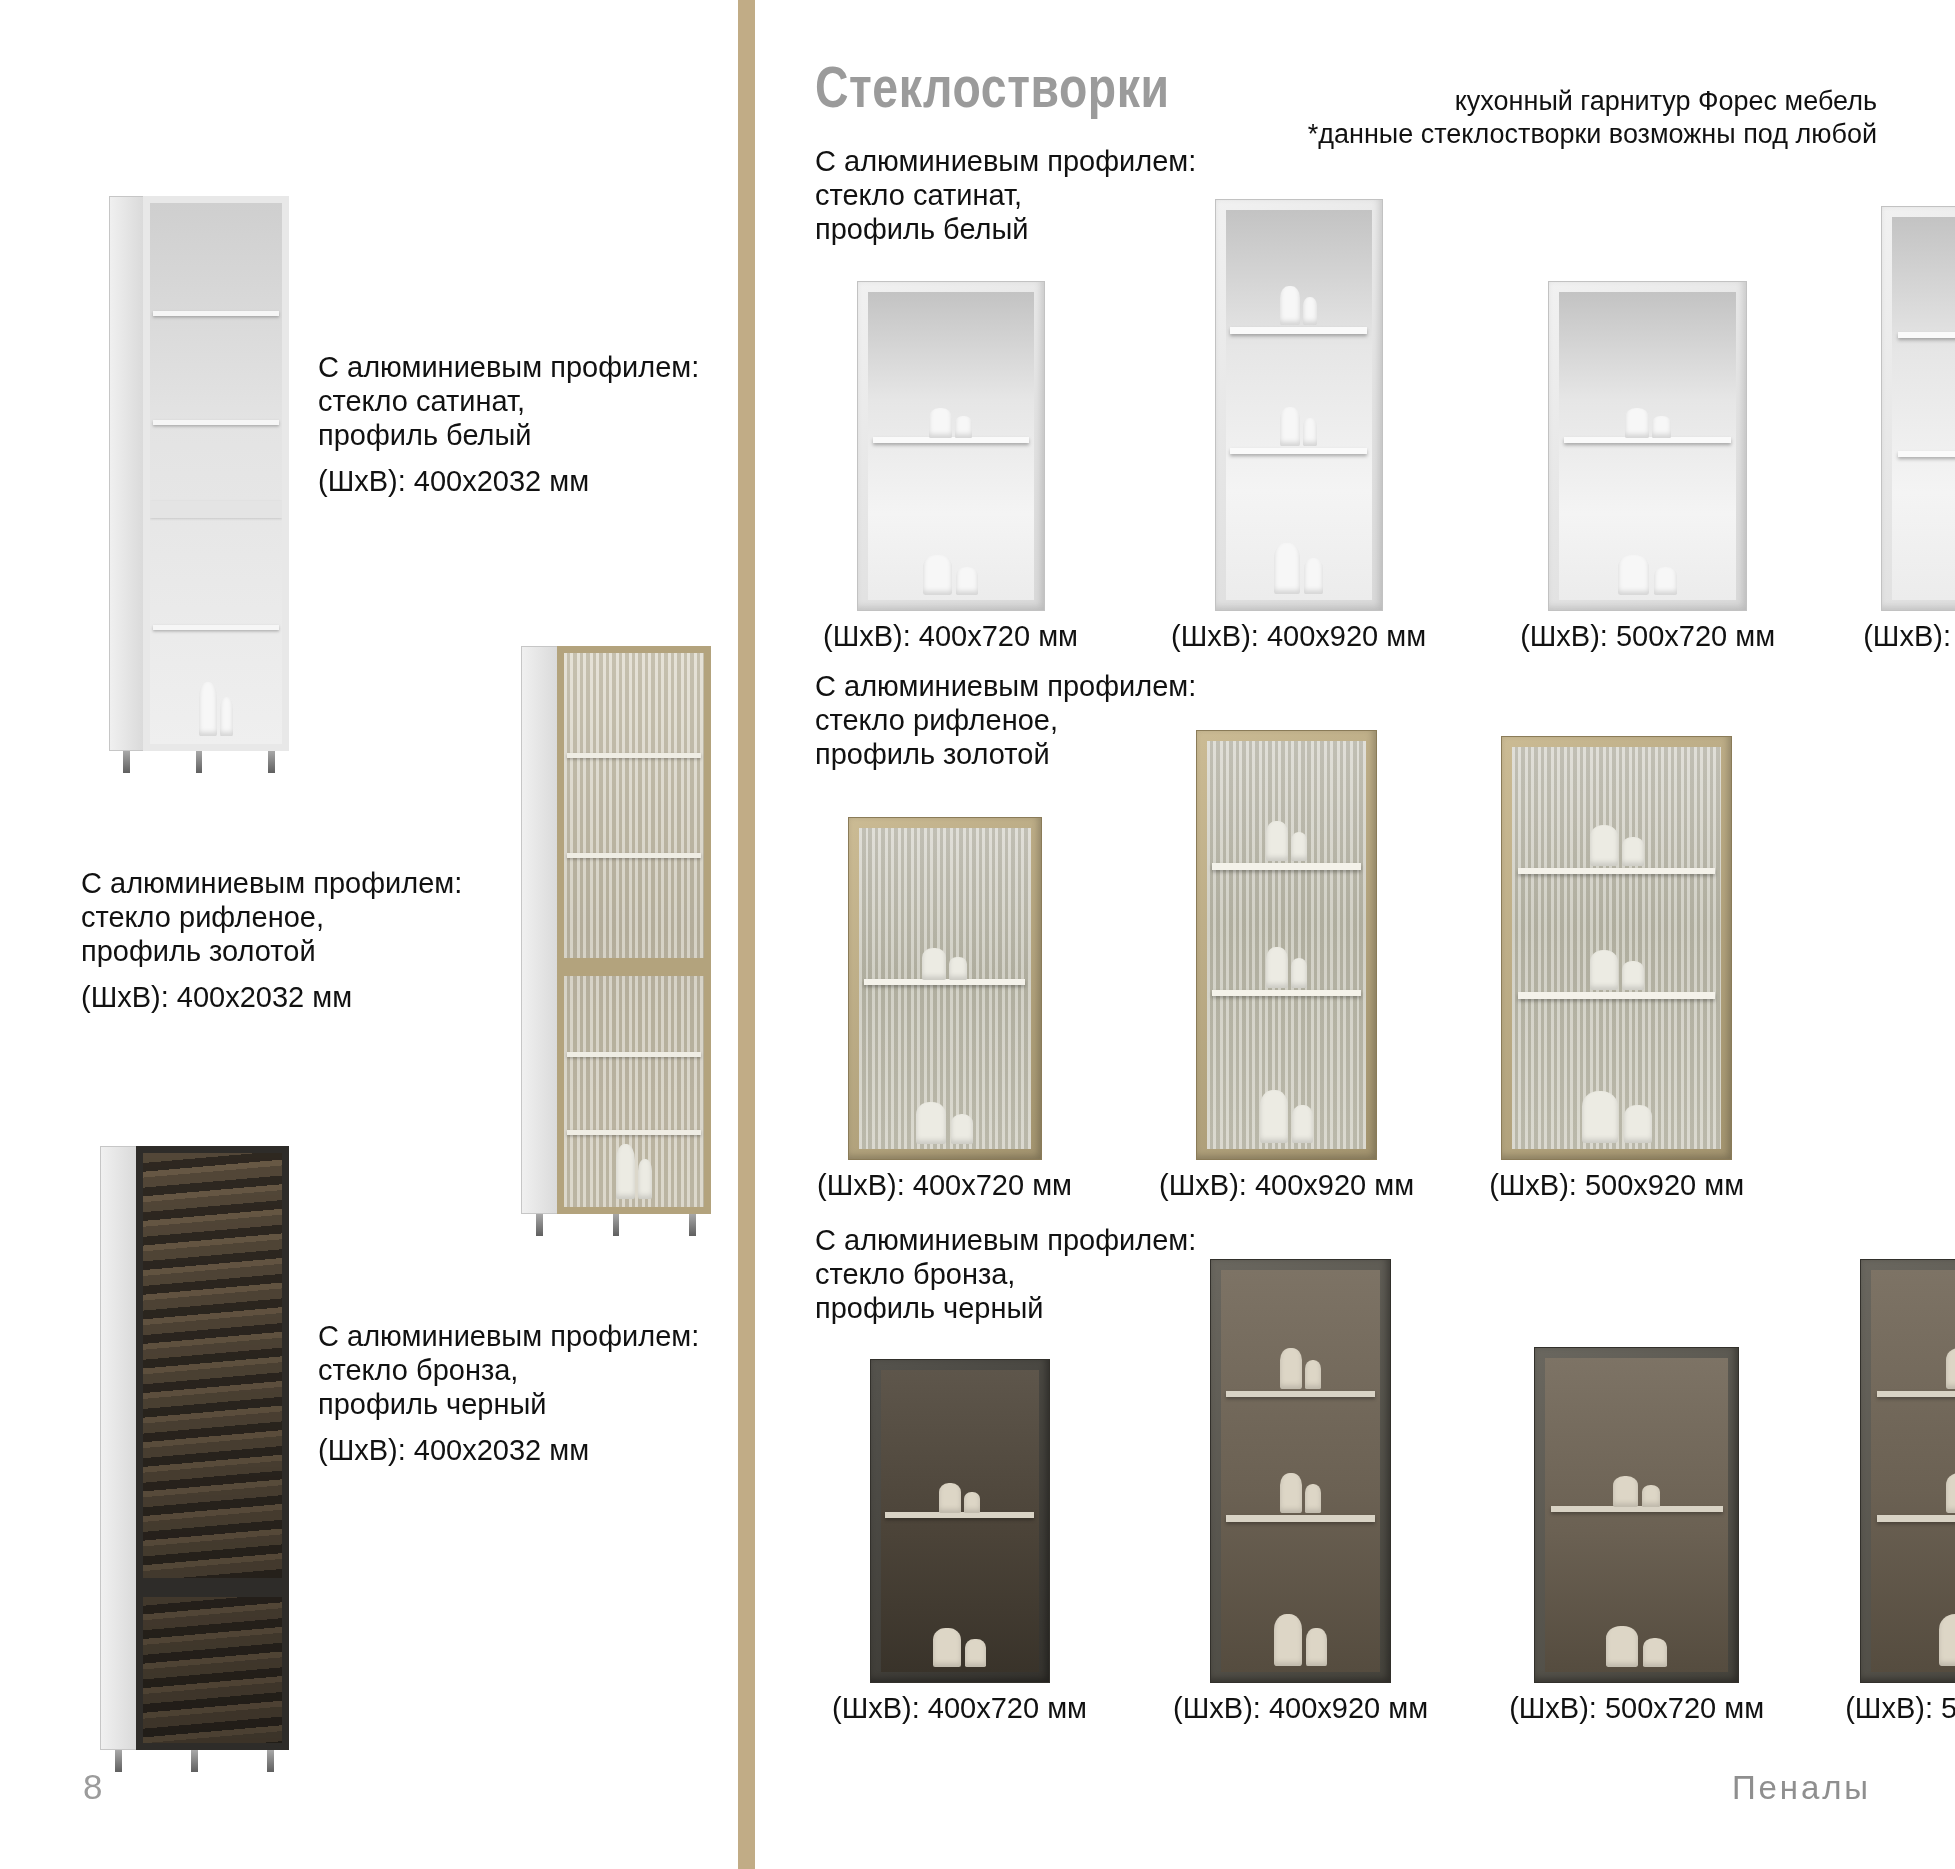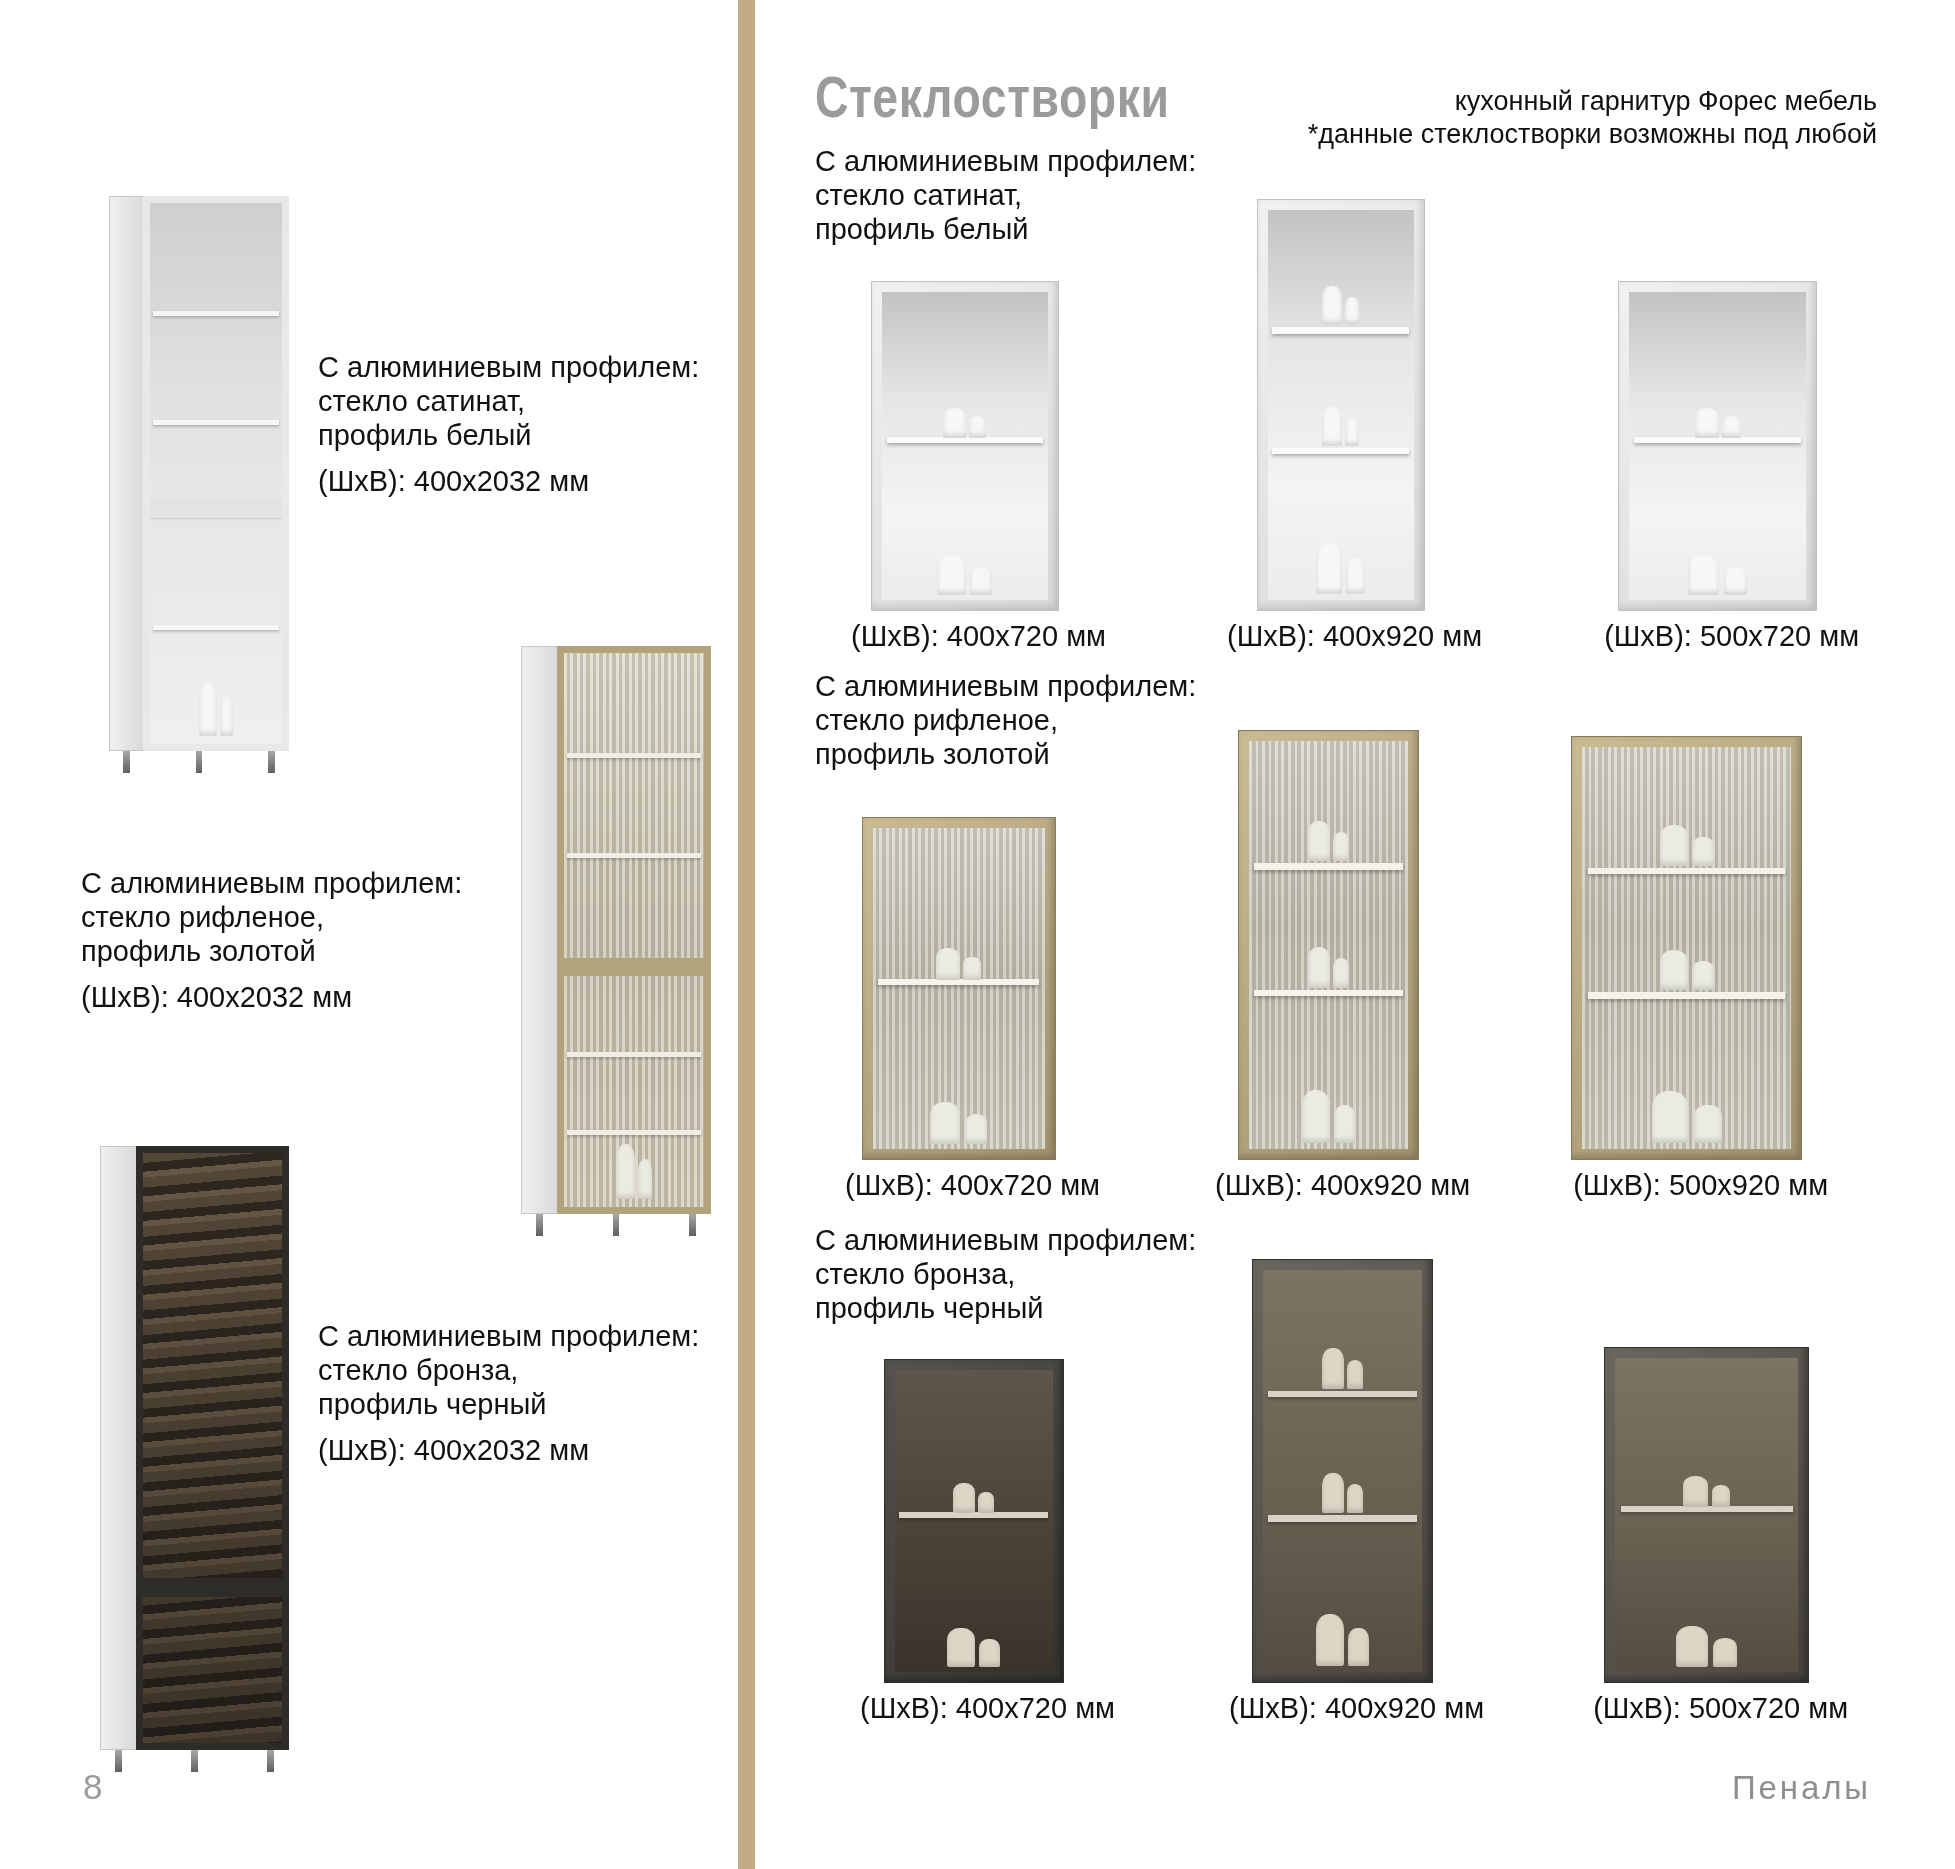--- a/index.html
+++ b/index.html
@@ -3,21 +3,21 @@
 <meta charset="utf-8">
 <style>
   html,body{margin:0;padding:0;}
   body{font-family:"Liberation Sans",sans-serif;background:#ffffff;}
   .page{position:relative;width:1955px;height:1870px;background:#ffffff;overflow:hidden;}
 
   
   .big-title{position:absolute;color:#9b9b9b;font-weight:bold;font-size:58px;white-space:nowrap;}
   .big-title .cond{display:inline-block;transform:scaleX(.8);transform-origin:left center;letter-spacing:0.7px;}
   .title-left{left:81px;top:63px;}
-  .title-right{left:815px;top:63px;}
+  .title-right{left:815px;top:53px;}
 
   
   .divider{position:absolute;left:738px;top:0;width:16.6px;height:1870px;background:#c1ac86;}
 
   
   .desc{position:absolute;color:#111;font-size:29px;line-height:34px;}
   .desc .size{margin-top:11.5px;}
   .t1{left:318px;top:350px;}
   .t2{left:81px;top:866px;}
   .t3{left:318px;top:1319px;}
@@ -30,21 +30,21 @@
   .h1{left:815px;top:144px;}
   .h2{left:815px;top:669px;}
   .h3{left:815px;top:1223px;}
 
   
   .row{position:absolute;display:flex;align-items:flex-end;}
   .row1{left:823px;top:199px;}
   .row2{left:817px;top:730px;}
   .row3{left:832px;top:1259px;}
   .cell{display:flex;flex-direction:column;align-items:center;}
-  .dim{margin-top:8.6px;font-size:29px;color:#111;white-space:nowrap;margin-left:28px;}
+  .dim{margin-top:8.6px;font-size:29px;color:#111;white-space:nowrap;}
   .ml129{margin-left:93px}.ml130{margin-left:94px}.ml122{margin-left:88px}
   .ml121{margin-left:87px}.ml113{margin-left:81px}.ml104{margin-left:75px}
   .ml119{margin-left:86px}
 
   .s1c1{width:188px;height:330px}.s1c2{width:168px;height:412px}.s1c3{width:199px;height:330px}.s1c4{width:219px;height:405px}
   .s2c1{width:194px;height:343px}.s2c2{width:181px;height:430px}.s2c3{width:212px;height:343px}.s2c4{width:231px;height:424px}
   .s3c1{width:180px;height:324px}.s3c2{width:181px;height:424px}.s3c3{width:205px;height:336px}.s3c4{width:225px;height:424px}
 
   
   .wall-cab{position:relative;box-sizing:border-box;padding:10px;}

